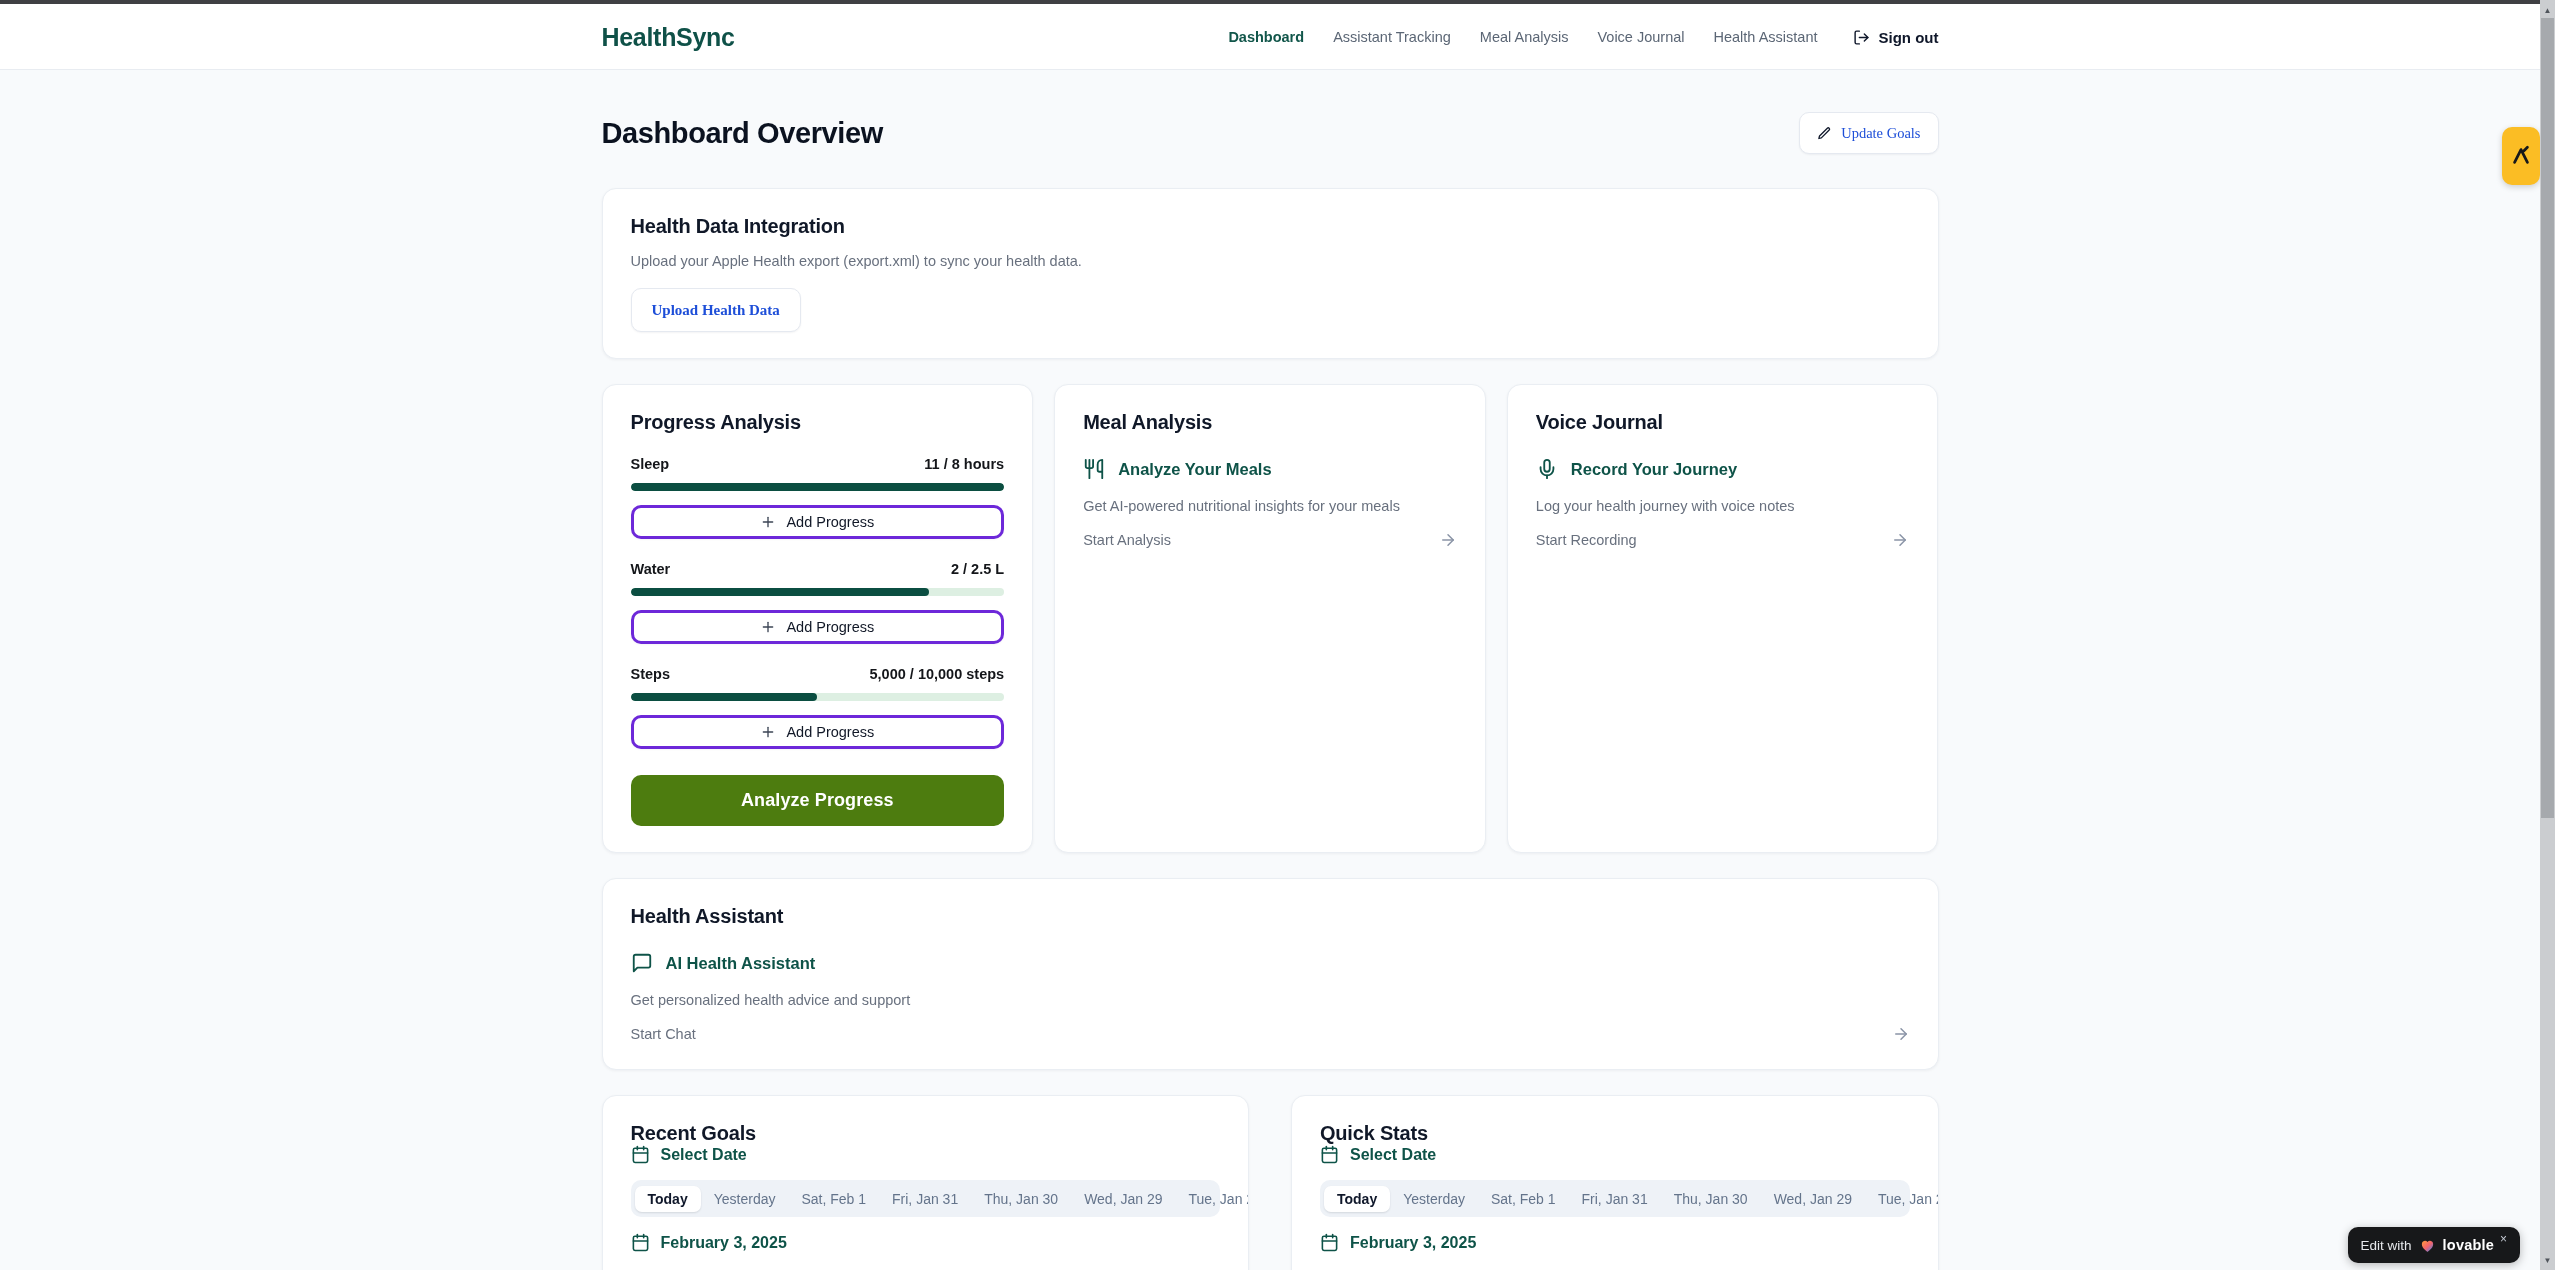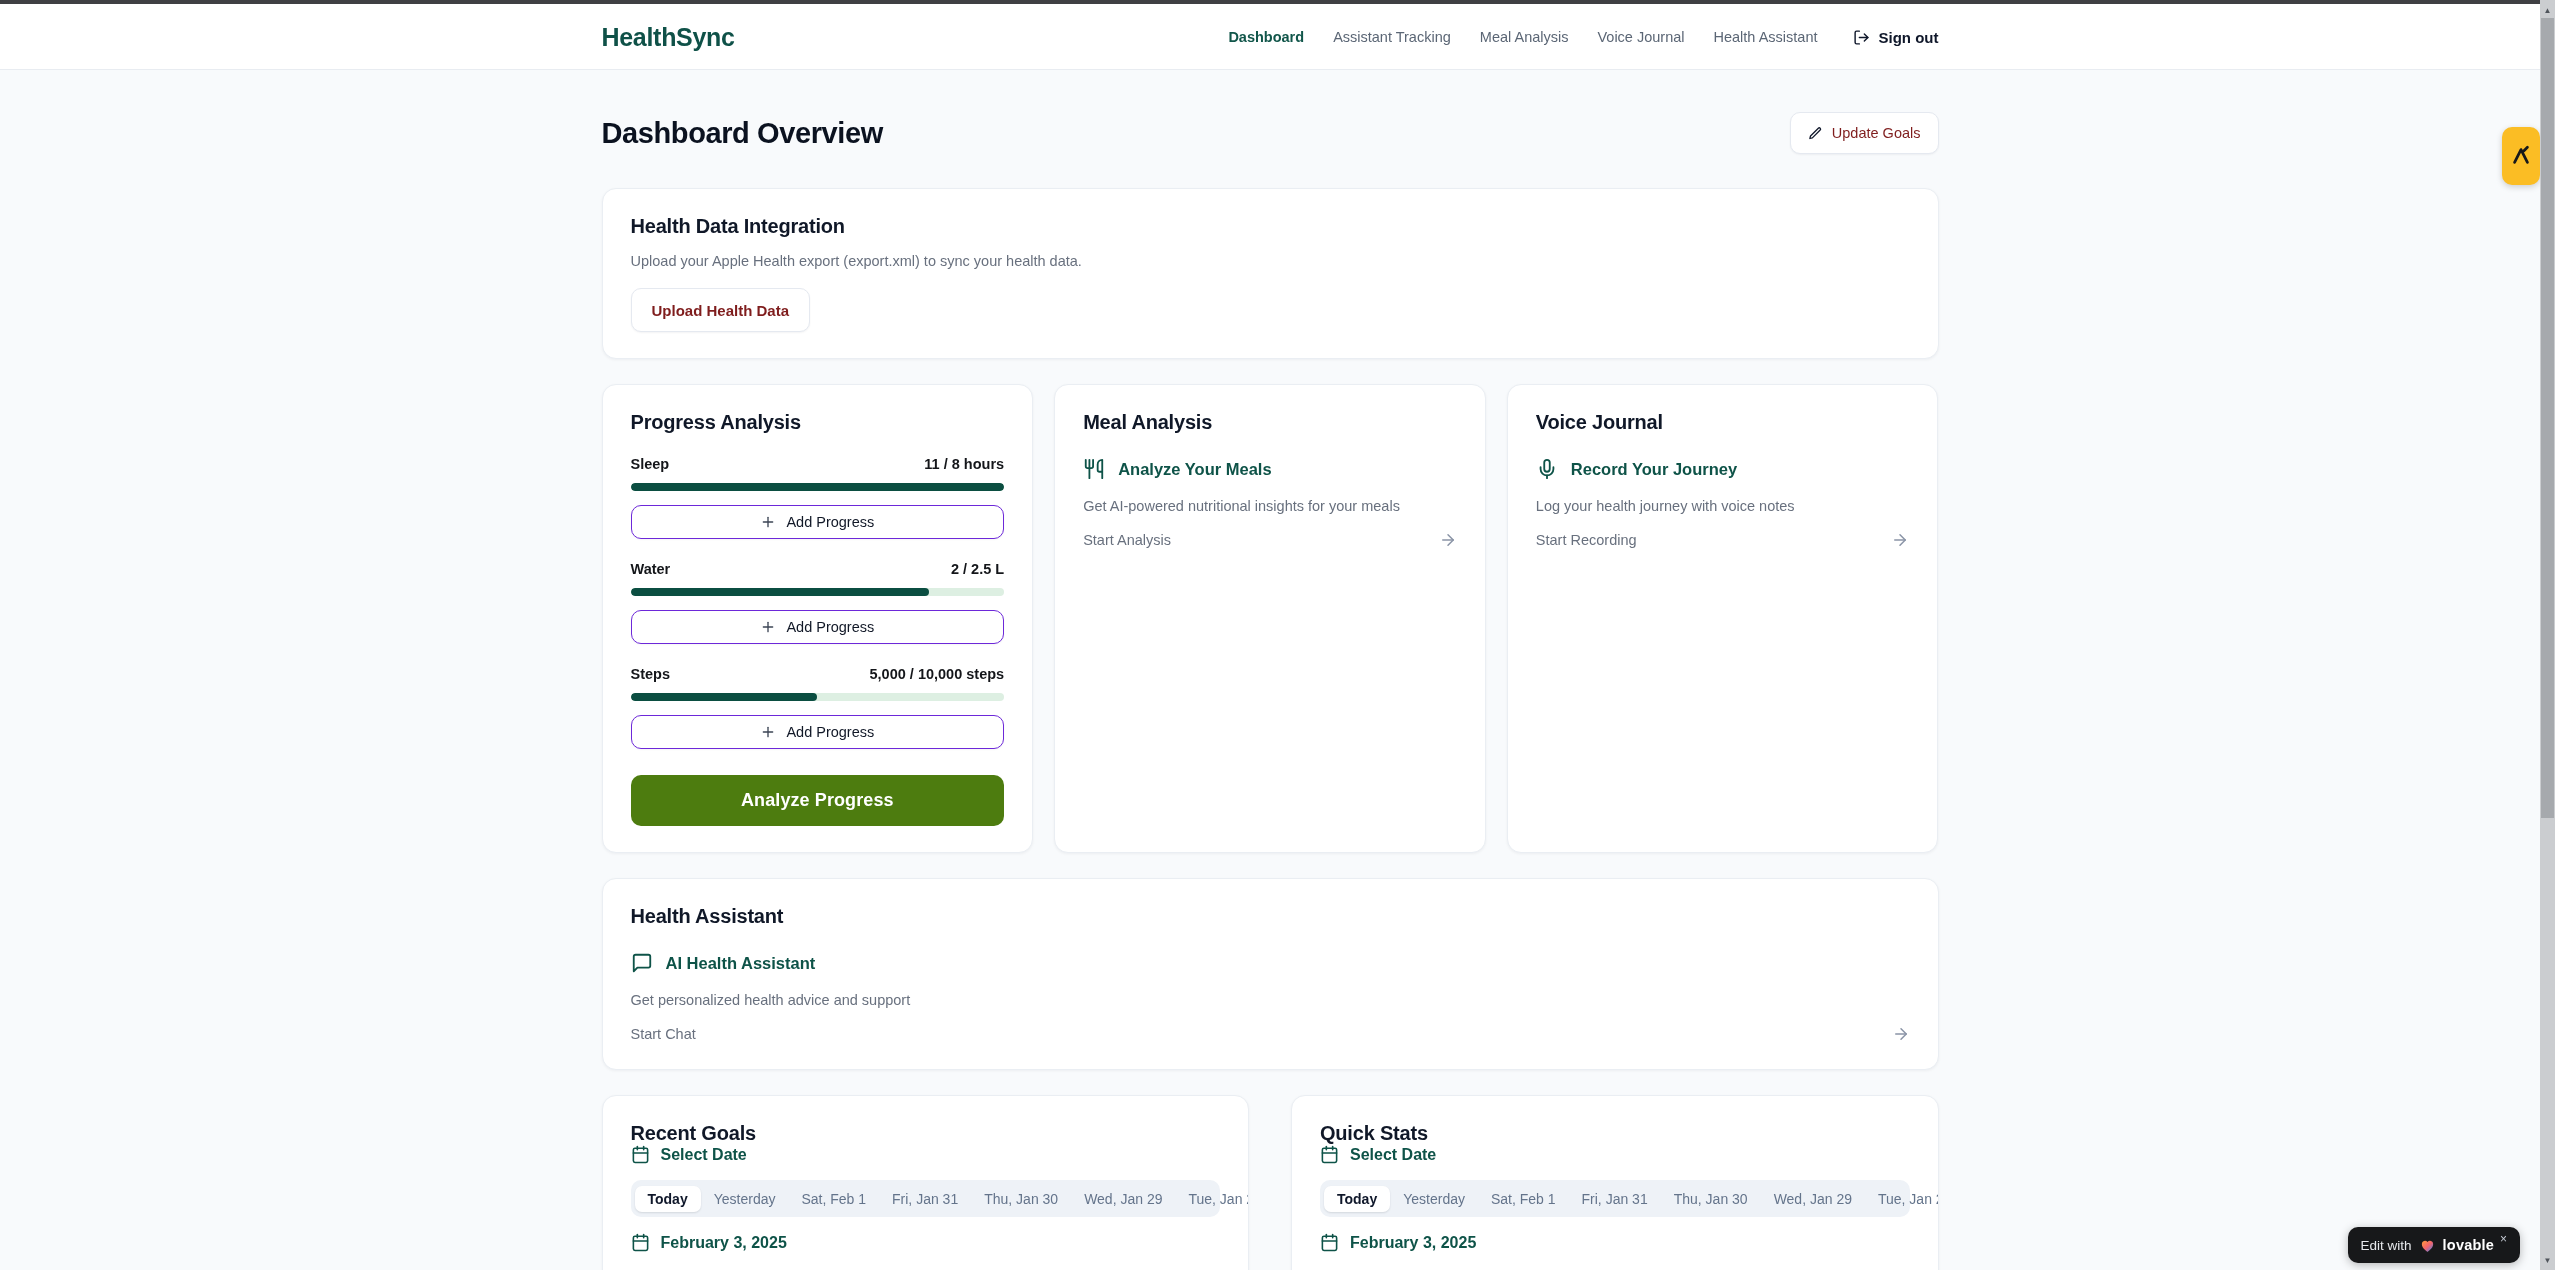--- a/index.html
+++ b/index.html
@@ -20,22 +20,22 @@
   .nav-link.active { color: #11564a; font-weight: 600; }
   .signout { display: flex; align-items: center; gap: 9px; font-size: 15px; font-weight: 600; color: #0f172a; cursor: pointer; margin-left: 6px; }
   .icon { display: inline-flex; align-items: center; justify-content: center; flex: none; }
 
   main { padding-top: 42px; }
   .page-head { display: flex; justify-content: space-between; align-items: center; }
   h1 { font-size: 29px; font-weight: 800; letter-spacing: -0.4px; color: #0b1220; }
   .btn-outline {
     display: inline-flex; align-items: center; justify-content: center; gap: 9px;
     background: #fff; border: 1px solid #e5e9f0; border-radius: 10px;
-    height: 42px; padding: 0 17px; font-size: 14.5px; font-weight: 500; color: #7f1d1d;
-    font-family: Liberation Sans, sans-serif; box-shadow: 0 1px 2px rgba(16,24,40,.05); cursor: pointer; white-space: nowrap;
+    height: 42px; padding: 0 17px; font-size: 14.5px; font-weight: 500; color: #1d4ed8;
+    font-family: Liberation Serif, serif; box-shadow: 0 1px 2px rgba(16,24,40,.05); cursor: pointer; white-space: nowrap;
   }
   .card { background: #fff; border: 1px solid #eaeef3; border-radius: 14px; box-shadow: 0 1px 3px rgba(16,24,40,.05); }
   .card-pad { padding: 26px 28px; }
   .card-title { font-size: 20px; font-weight: 700; color: #101828; letter-spacing: -0.2px; }
   .muted { font-size: 14.5px; color: #68707e; }
   .mt34 { margin-top: 34px; }
 
   .hdi-desc { margin-top: 15px; }
   .btn-upload { margin-top: 19px; height: 44px; padding: 0 20px; font-weight: 600; font-size: 15px; }
 
@@ -45,21 +45,21 @@
 
   .metric { margin-top: 22px; }
   .metric-row { display: flex; justify-content: space-between; align-items: baseline; }
   .metric-label { font-size: 14.5px; font-weight: 700; color: #14161a; }
   .metric-value { font-size: 14.5px; font-weight: 700; color: #14161a; }
   .bar { margin-top: 11px; height: 8px; border-radius: 99px; background: #ddefe2; overflow: hidden; }
   .bar-fill { height: 100%; background: #0b4e41; border-radius: 99px; }
   .btn-add {
     margin-top: 14px; width: 100%; height: 34px;
     display: flex; align-items: center; justify-content: center; gap: 10px;
-    border: 1px solid #6d28d9; border-radius: 10px; background: #fff;
+    border: 3px solid #6d28d9; border-radius: 10px; background: #fff;
     font-size: 14.5px; font-weight: 500; color: #111827; font-family: inherit;
     box-shadow: 0 1px 2px rgba(16,24,40,.04); cursor: pointer;
   }
   .btn-primary {
     margin-top: 26px; width: 100%; height: 51px; background: #4d7c0f; color: #fff;
     border: none; border-radius: 10px; font-size: 18px; font-weight: 700; font-family: inherit;
     cursor: pointer; letter-spacing: 0.1px;
   }
 
   .feature-link { display: flex; align-items: center; gap: 13px; margin-top: 24px; color: #0e5348; font-size: 16.5px; font-weight: 700; cursor: pointer; }

